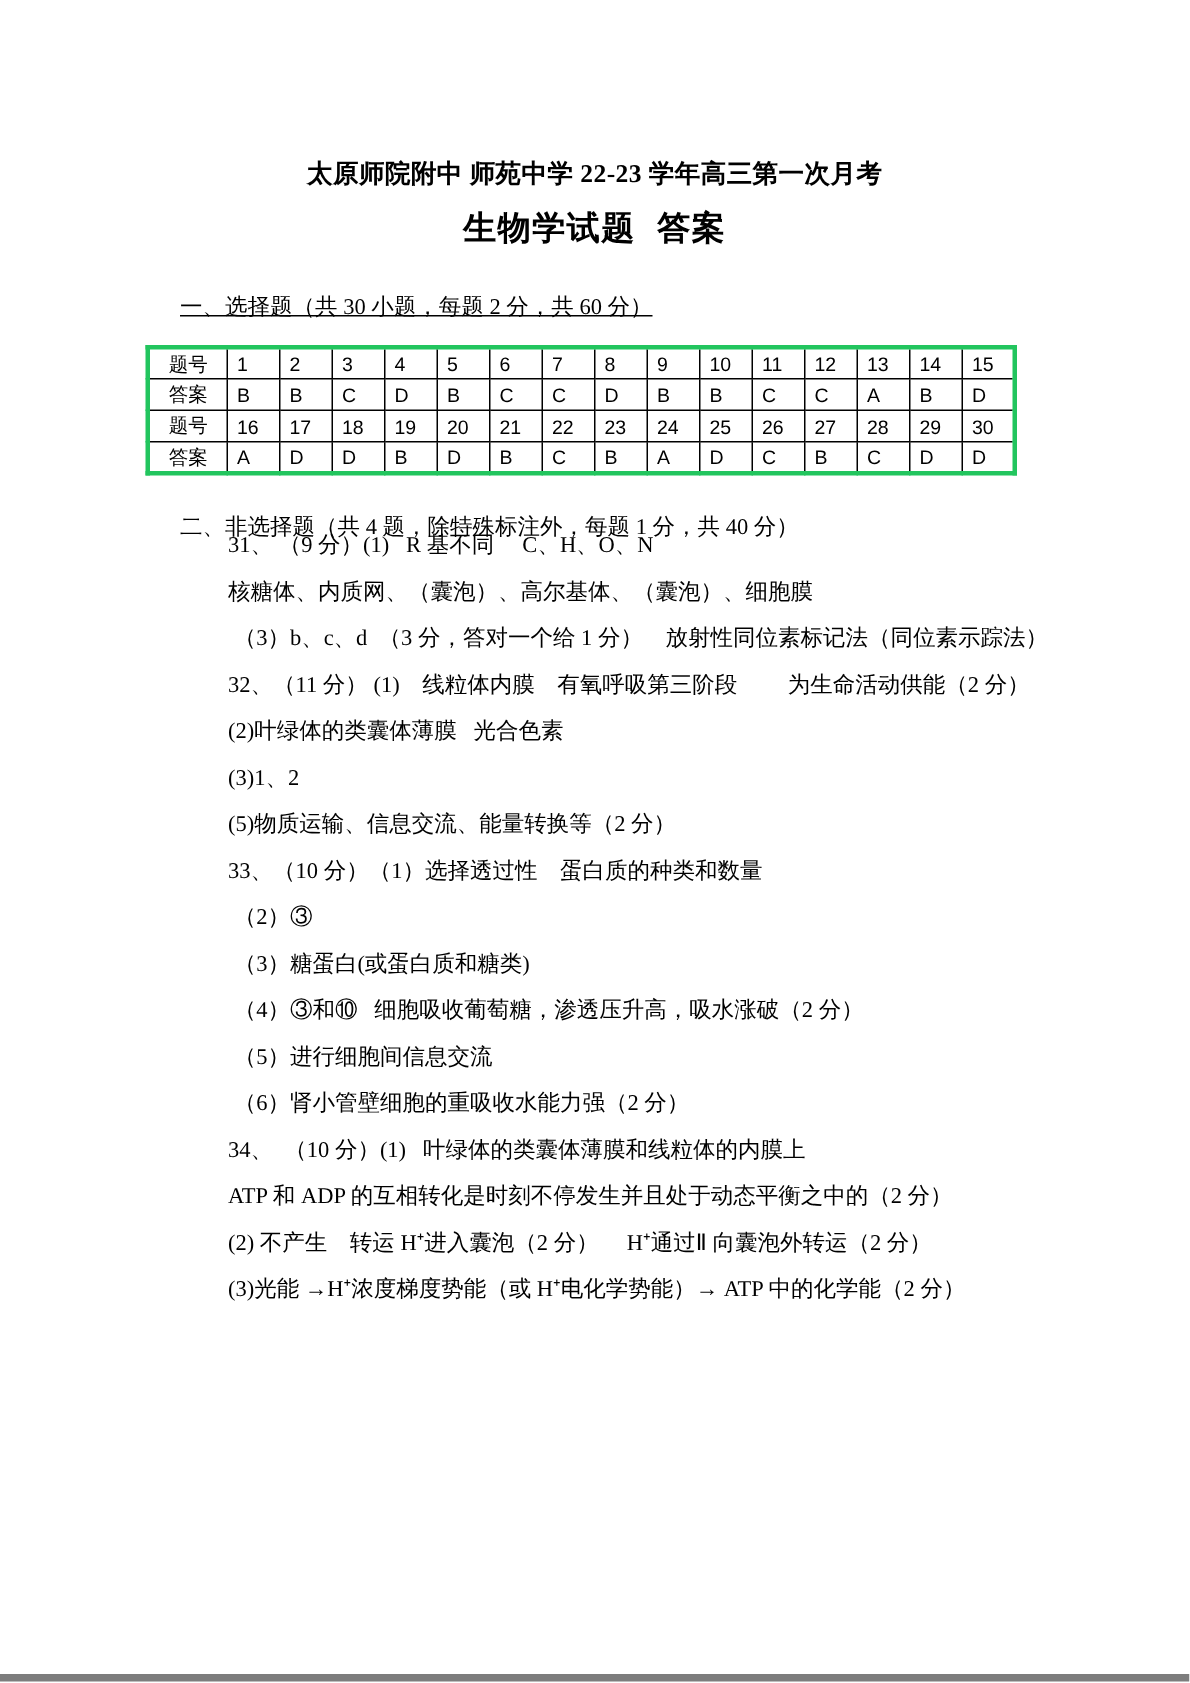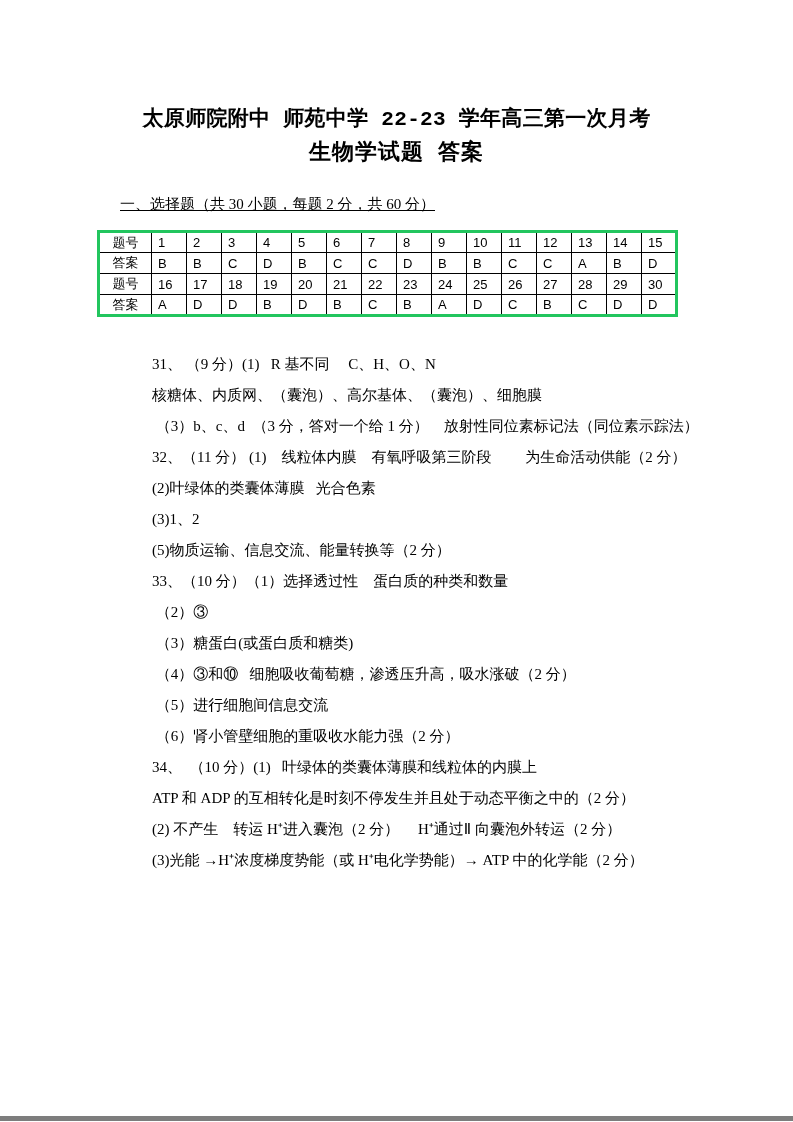--- a/index.html
+++ b/index.html
@@ -6,22 +6,22 @@
   html,body { background:#ffffff; }
   body {
     width:793px; height:1122px; position:relative; overflow:hidden;
     font-family:"Liberation Serif", serif; color:#000;
   }
   .page {
     position:absolute; inset:0; background:#ffffff; overflow:hidden;
   }
   .doc-title {
     position:absolute; top:104px; left:0; right:0;
-    text-align:center; font-size:21px; font-weight:700;
-    font-family:Liberation Mono, monospace;
+    text-align:center; font-size:17px; font-weight:700;
+    font-family:Liberation Serif, serif;
     white-space:pre; letter-spacing:0.3px;
   }
   .doc-subtitle {
     position:absolute; top:137px; left:0; right:0;
     text-align:center; font-size:22px; font-weight:700;
     font-family:Liberation Mono, monospace;
     white-space:pre; letter-spacing:1px;
   }
   .section-heading {
     position:absolute; left:120px; font-size:15px; white-space:pre;
@@ -140,20 +140,21 @@
           <td>D</td>
           <td>C</td>
           <td>B</td>
           <td>C</td>
           <td>D</td>
           <td>D</td>
         </tr>
       </tbody>
   </table>
 
+  <div class="section-heading" id="sec2-heading">二、非选择题（共 4 题，除特殊标注外，每题 1 分，共 40 分）</div>
 
   <div class="answer-lines">
       <div class="line">31、 （9 分）(1)   R 基不同     C、H、O、N</div>
       <div class="line">核糖体、内质网、（囊泡）、高尔基体、（囊泡）、细胞膜</div>
       <div class="line"> （3）b、c、d  （3 分，答对一个给 1 分）    放射性同位素标记法（同位素示踪法）</div>
       <div class="line">32、（11 分） (1)    线粒体内膜    有氧呼吸第三阶段         为生命活动供能（2 分）</div>
       <div class="line">(2)叶绿体的类囊体薄膜   光合色素</div>
       <div class="line">(3)1、2</div>
       <div class="line">(5)物质运输、信息交流、能量转换等（2 分）</div>
       <div class="line">33、（10 分）（1）选择透过性    蛋白质的种类和数量</div>

